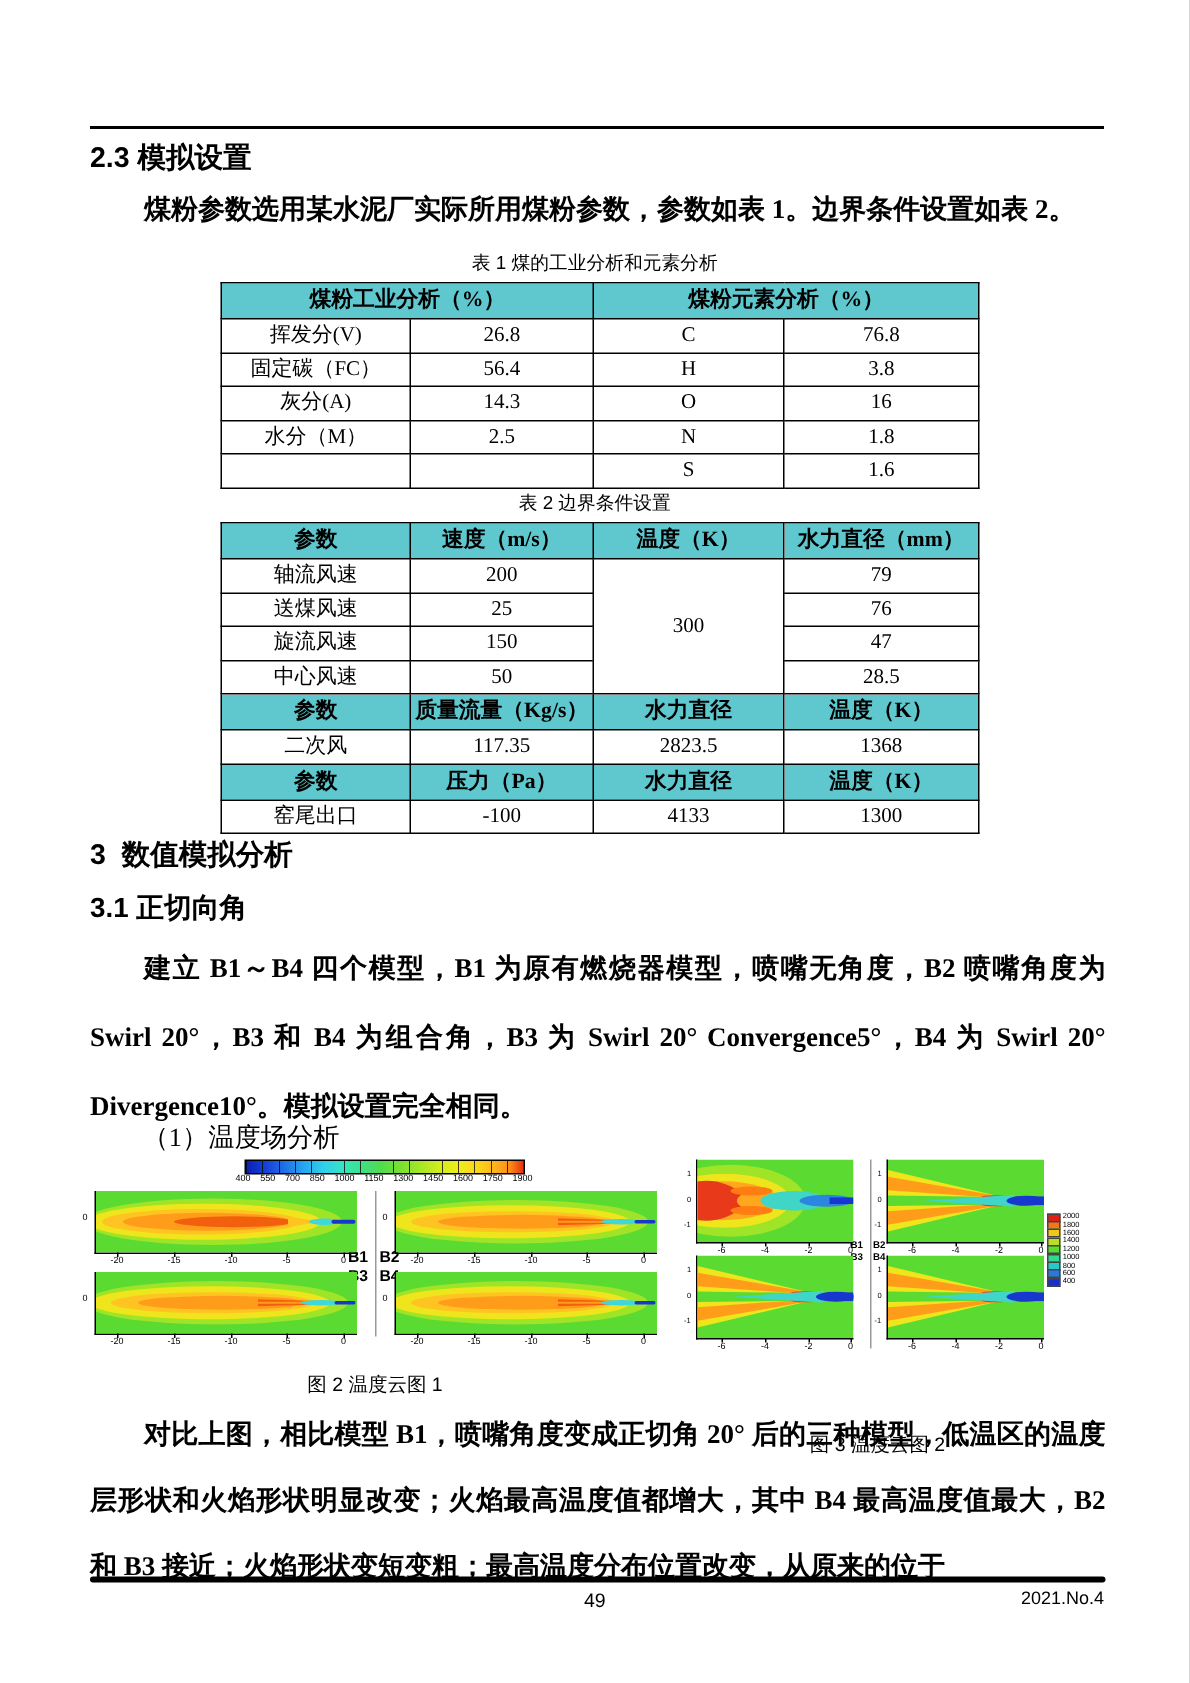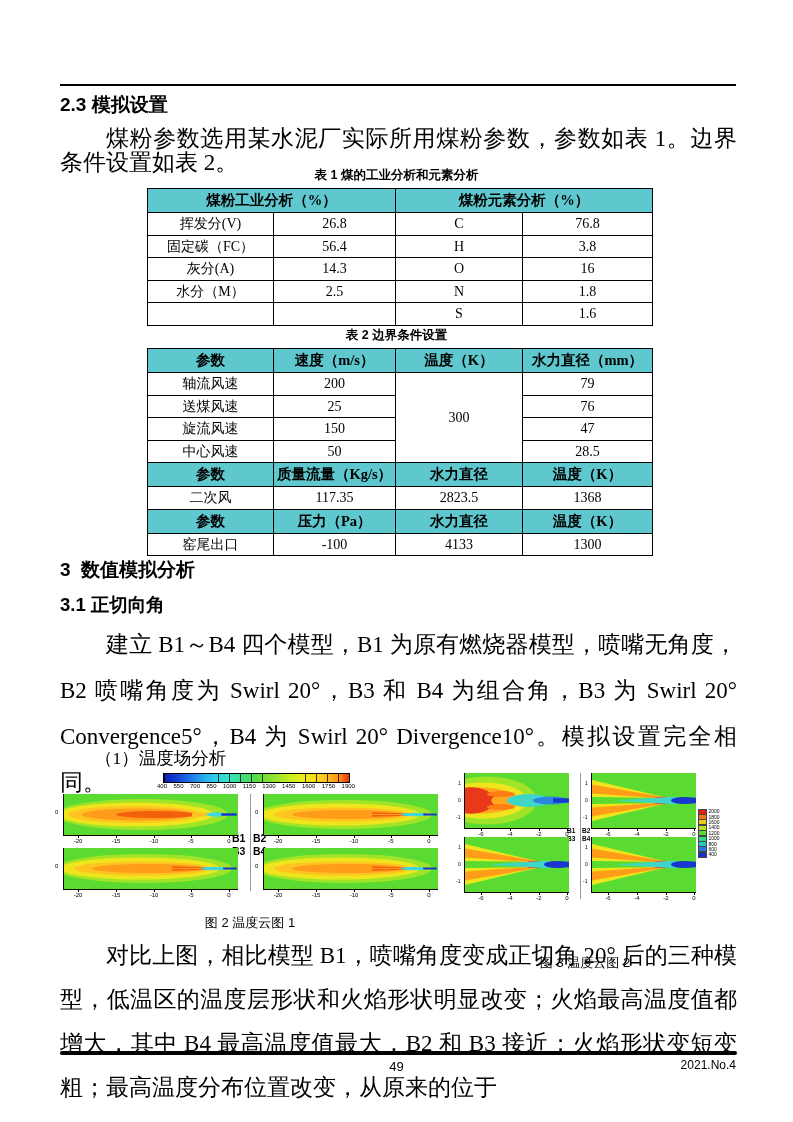--- a/index.html
+++ b/index.html
@@ -6,24 +6,24 @@
   .page{position:relative;width:793px;height:1122px;background:#fff;margin:0 auto;
         font-family:"Liberation Serif","DejaVu Serif",serif;color:#000;overflow:hidden;
         border-right:1px solid #d9d9d9;border-bottom:1px solid #d9d9d9;}
   .abs{position:absolute;}
   
   .journal-title{top:38px;left:0;width:100%;text-align:center;font-size:23px;font-weight:600;letter-spacing:2px;}
   .header-rule{top:84px;left:60px;width:676px;border-top:2.5px solid #000;}
   
   .h-sec{left:60px;font-family:"Liberation Sans","DejaVu Sans",sans-serif;font-weight:bold;font-size:19px;white-space:pre;}
   
-  .para{left:60px;width:677px;font-size:23px;text-align:justify;line-height:46px;}
+  .para{left:60px;width:677px;font-size:18px;text-align:justify;line-height:46px;font-weight:bold;}
   .one-line{line-height:24px;text-indent:2em;}
   
-  .tbl-caption{left:0;width:100%;text-align:center;font-family:"Liberation Sans","DejaVu Sans",sans-serif;font-size:12.5px;font-weight:700;}
+  .tbl-caption{left:0;width:100%;text-align:center;font-family:"Liberation Sans","DejaVu Sans",sans-serif;font-size:12.5px;font-weight:400;}
   
   table.dt{border-collapse:collapse;table-layout:fixed;width:505px;
            font-family:Liberation Serif, serif;font-size:14px;}
   table.dt td{border:1px solid #000;text-align:center;padding:0;height:21.5px;line-height:21.5px;overflow:hidden;}
   table.dt{border:1.5px solid #000;}
   table.dt tr.hdr td{background:#5FC7CE;font-weight:bold;font-size:14.5px;height:23px;line-height:23px;
                      border-top-width:1.5px;border-bottom-width:1.5px;}
   
   .figure-area{top:770px;left:60px;width:676px;height:162px;}
   .fig-caption{left:0;top:144px;text-align:center;font-family:"Liberation Sans","DejaVu Sans",sans-serif;font-size:13px;}

